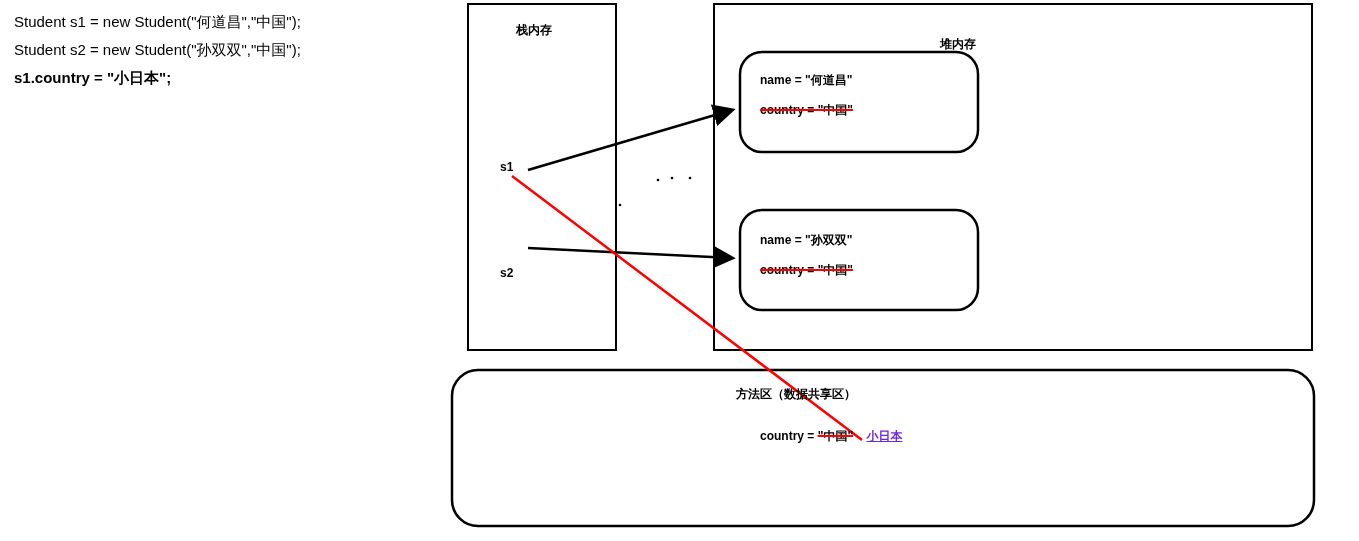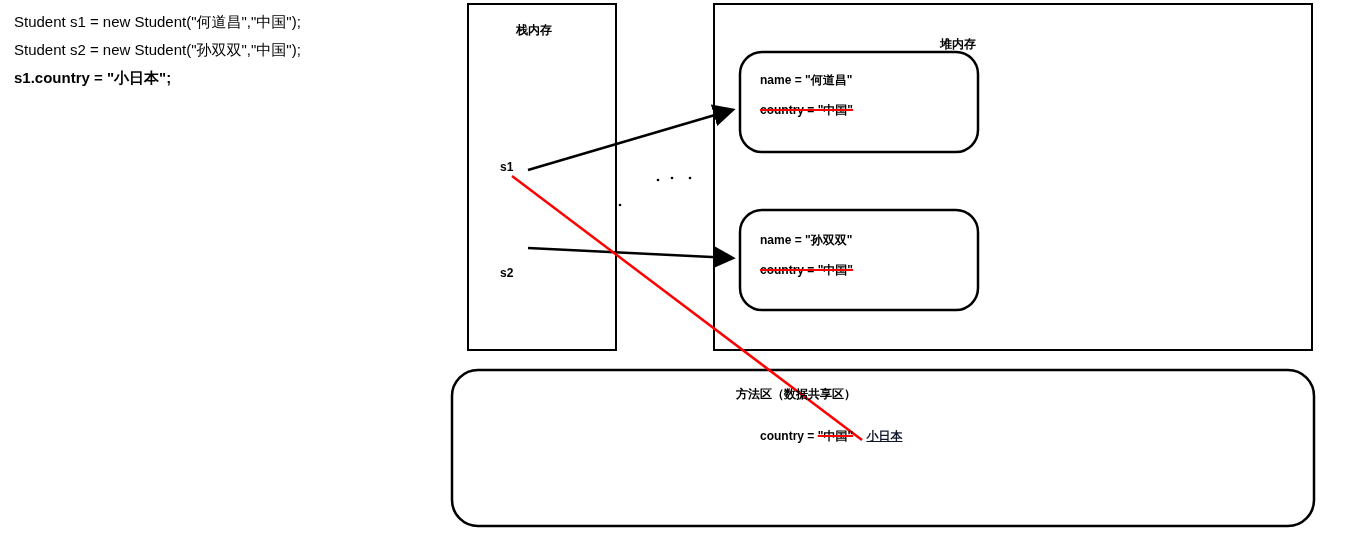--- a/index.html
+++ b/index.html
@@ -2,21 +2,21 @@
 <html><head>
 <meta charset="utf-8">
 <style>
   html,body{margin:0;padding:0;background:#fff;font-family:"Microsoft YaHei",Arial,sans-serif;font-size:14px;color:#000;}
   .canvas{position:relative;width:1359px;height:541px;}
   .code{position:absolute;left:14px;top:8px;line-height:28px;font-size:15px;}
   .code .bold{font-weight:bold;}
   .label{position:absolute;font-weight:bold;font-size:12px;}
   svg{position:absolute;left:0;top:0;}
   .strike{text-decoration:line-through;text-decoration-color:#ff0000;text-decoration-thickness:2px;}
-  .red{color:#0f172a;font-weight:bold;text-decoration:underline;}
+  .red{color:#6d28d9;font-weight:bold;text-decoration:underline;}
 </style>
 </head>
 <body>
 
 <div class="canvas">
 
   <div class="code">
     <div>Student s1 = new Student("何道昌","中国");</div>
     <div>Student s2 = new Student("孙双双","中国");</div>
     <div class="bold">s1.country = "小日本";</div>

